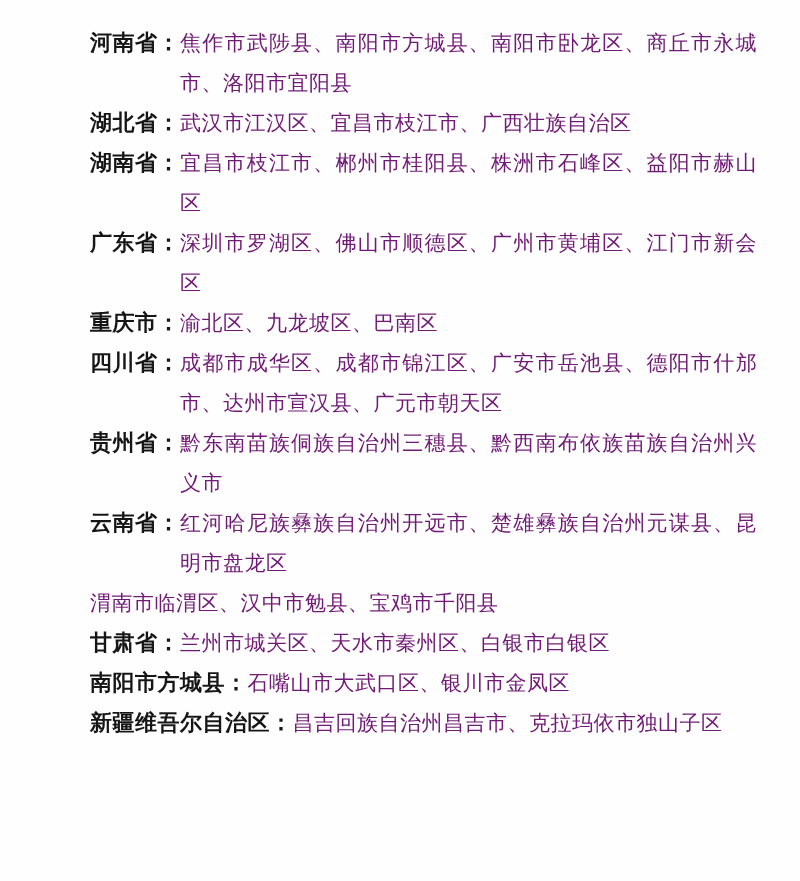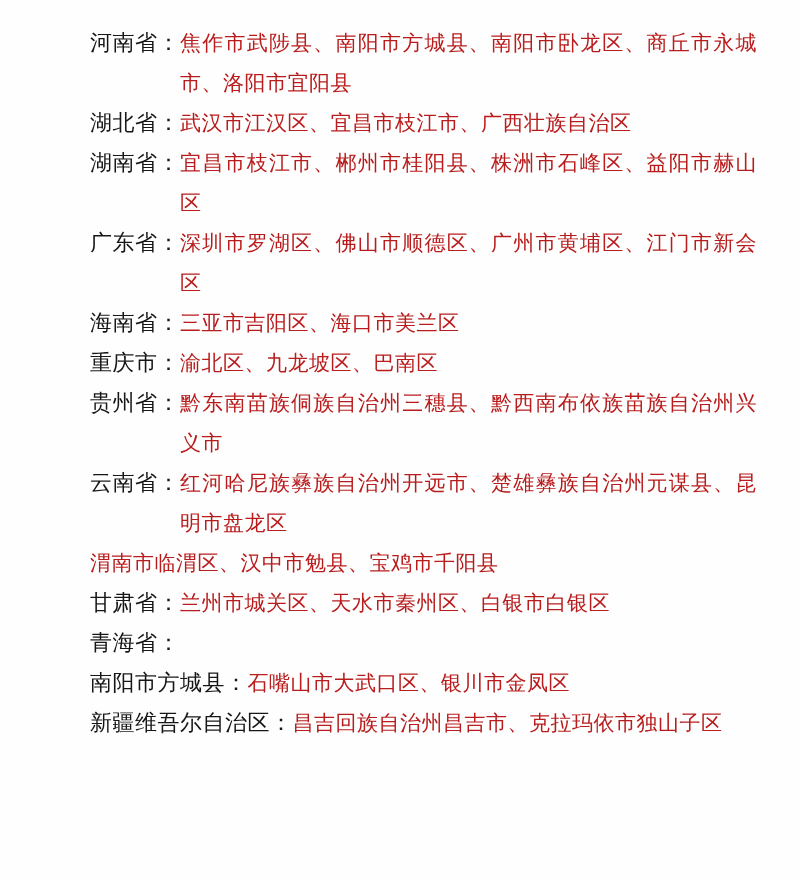--- a/index.html
+++ b/index.html
@@ -20,31 +20,31 @@
   }
   .entry {
     display: flex;
     align-items: baseline;
     line-height: 40px;
   }
   .entry .label {
     flex: none;
     white-space: nowrap;
     font-family: "Liberation Sans", sans-serif;
-    font-weight: 400;
+    font-weight: 700;
     font-size: 22px;
     color: #161616;
     letter-spacing: 0.5px;
   }
   .entry .content {
     flex: 1 1 auto;
     min-width: 0;
     font-family: "Liberation Serif", serif;
     font-size: 21px;
-    color: #b91c1c;
+    color: #701a75;
     text-align: justify;
     text-justify: inter-character;
     letter-spacing: 0.5px;
   }
 </style>
 </head>
 <body>
 
 <div class="page">
   <div id="province-list">
@@ -58,44 +58,43 @@
       </div>
       <div class="entry">
         <span class="label">湖南省：</span>
         <span class="content">宜昌市枝江市、郴州市桂阳县、株洲市石峰区、益阳市赫山区</span>
       </div>
       <div class="entry">
         <span class="label">广东省：</span>
         <span class="content">深圳市罗湖区、佛山市顺德区、广州市黄埔区、江门市新会区</span>
       </div>
       <div class="entry">
-        <span class="label">海南省：</span>
-        <span class="content">三亚市吉阳区、海口市美兰区</span>
+        <span class="label">重庆市：</span>
+        <span class="content">渝北区、九龙坡区、巴南区</span>
       </div>
       <div class="entry">
-        <span class="label">重庆市：</span>
-        <span class="content">渝北区、九龙坡区、巴南区</span>
+        <span class="label">四川省：</span>
+        <span class="content">成都市成华区、成都市锦江区、广安市岳池县、德阳市什邡市、达州市宣汉县、广元市朝天区</span>
       </div>
       <div class="entry">
         <span class="label">贵州省：</span>
         <span class="content">黔东南苗族侗族自治州三穗县、黔西南布依族苗族自治州兴义市</span>
       </div>
       <div class="entry">
         <span class="label">云南省：</span>
         <span class="content">红河哈尼族彝族自治州开远市、楚雄彝族自治州元谋县、昆明市盘龙区</span>
       </div>
       <div class="entry">
         <span class="content">渭南市临渭区、汉中市勉县、宝鸡市千阳县</span>
       </div>
       <div class="entry">
         <span class="label">甘肃省：</span>
         <span class="content">兰州市城关区、天水市秦州区、白银市白银区</span>
       </div>
       <div class="entry">
-        <span class="label">青海省：</span>
       </div>
       <div class="entry">
         <span class="label">南阳市方城县：</span>
         <span class="content">石嘴山市大武口区、银川市金凤区</span>
       </div>
       <div class="entry">
         <span class="label">新疆维吾尔自治区：</span>
         <span class="content">昌吉回族自治州昌吉市、克拉玛依市独山子区</span>
       </div>
     </div>

